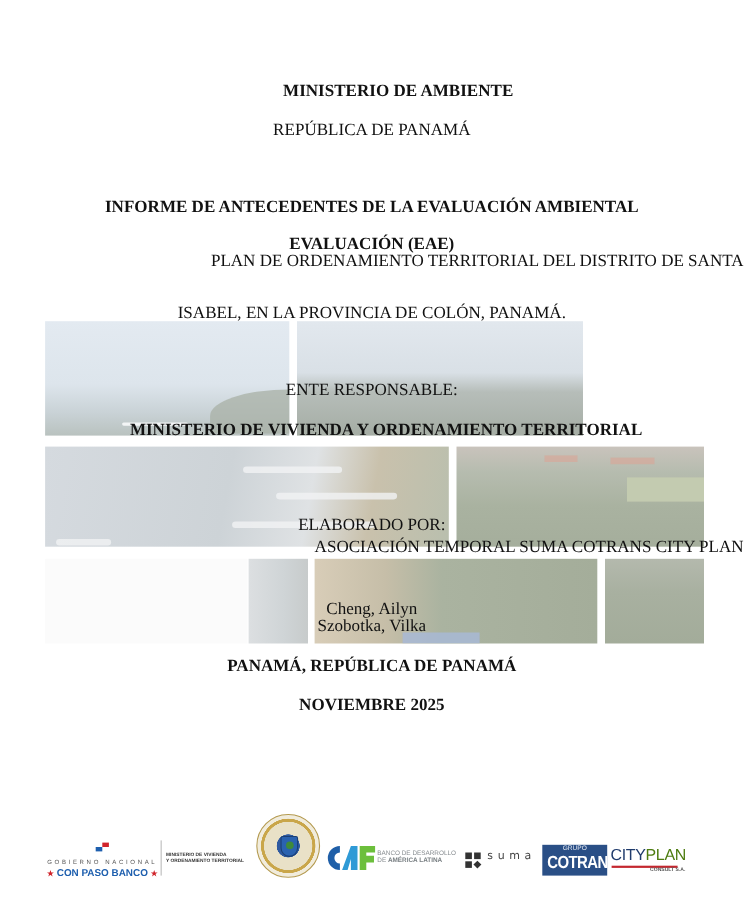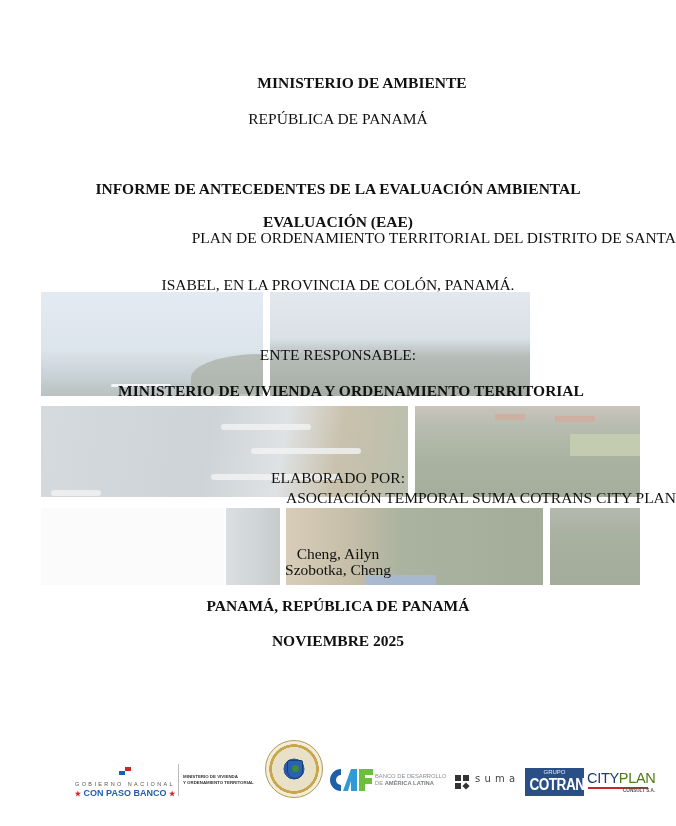--- a/index.html
+++ b/index.html
@@ -17,21 +17,21 @@
   .t-town .roof { position: absolute; height: 6px; background: #d6a89a; opacity: .7; }
   .t-town .field { position: absolute; right: 0; top: 28px; width: 70px; height: 22px; background: #c3cbb0; }
   .t-foam { background: linear-gradient(90deg, #dcdfe1 0%, #cfd4d6 60%, #c7cbcb 100%); }
   .t-coast { background: linear-gradient(90deg, #d8cdb8 0%, #c6bea8 25%, #aab3a0 45%, #a4ad9a 100%); }
   .t-coast .pool { position: absolute; left: 80px; bottom: 0; width: 70px; height: 10px; background: #a7b9d8; opacity: .8; }
   .t-forest { background: linear-gradient(180deg, #b4b9ad 0%, #a8b0a0 40%, #a3ac9a 100%); }
   .t-faint { background: #fbfbfb; }
 
   .line { position: absolute; left: 0; width: 676px; text-align: center; white-space: nowrap; font-size: 15.5px; line-height: 20px; }
   .b { font-weight: bold; }
-  .logo { position: absolute; margin-left: 32px; }
+  .logo { position: absolute; }
 
   .gob { left: 42px; top: 762px; width: 102px; height: 34px; text-align: center; }
   .gob .flag { display: inline-block; width: 12px; height: 8px; position: relative; margin-bottom: 1px; }
   .gob .flag i { position: absolute; width: 6px; height: 4px; }
   .gob .gn { font-family: "Liberation Sans", sans-serif; font-size: 5.5px; letter-spacing: 2.4px; color: #555; line-height: 8px; }
   .gob .cpf { font-family: "Liberation Sans", sans-serif; font-size: 9px; font-weight: bold; color: #1e5fae; line-height: 11px; white-space: nowrap; }
   .gob .cpf span { color: #d0242b; font-size: 7px; }
   .divider { left: 146px; top: 764px; width: 1px; height: 32px; background: #bbb; }
   .mivi { left: 151px; top: 774px; font-family: "Liberation Sans", sans-serif; font-size: 4.4px; line-height: 6px; color: #333; font-weight: bold; }
 
@@ -93,21 +93,21 @@
 <div class="line b" style="top:212px;">EVALUACIÓN (EAE)</div>
 <div class="line" style="top:228px;text-align:right;">PLAN DE ORDENAMIENTO TERRITORIAL DEL DISTRITO DE SANTA</div>
 <div class="line" style="top:275px;">ISABEL, EN LA PROVINCIA DE COLÓN, PANAMÁ.</div>
 
 <div class="line" style="top:345px;">ENTE RESPONSABLE:</div>
 <div class="line b" style="top:381px;padding-left:26px;">MINISTERIO DE VIVIENDA Y ORDENAMIENTO TERRITORIAL</div>
 
 <div class="line" style="top:468px;">ELABORADO POR:</div>
 <div class="line" style="top:488px;text-align:right;">ASOCIACIÓN TEMPORAL SUMA COTRANS CITY PLAN</div>
 <div class="line" style="top:524px;margin-top:20px;">Cheng, Ailyn</div>
-<div class="line" style="top:560px;">Szobotka, Cheng</div>
+<div class="line" style="top:560px;">Szobotka, Vilka</div>
 
 <div class="line b" style="top:596px;">PANAMÁ, REPÚBLICA DE PANAMÁ</div>
 <div class="line b" style="top:631px;">NOVIEMBRE 2025</div>
 
 <div class="logo gob">
   <div class="flag">
     <i style="left:0; top:4px; background:#1e5fae;"></i>
     <i style="left:6px; top:0; background:#d0242b;"></i>
   </div>
   <div class="gn">GOBIERNO NACIONAL</div>

